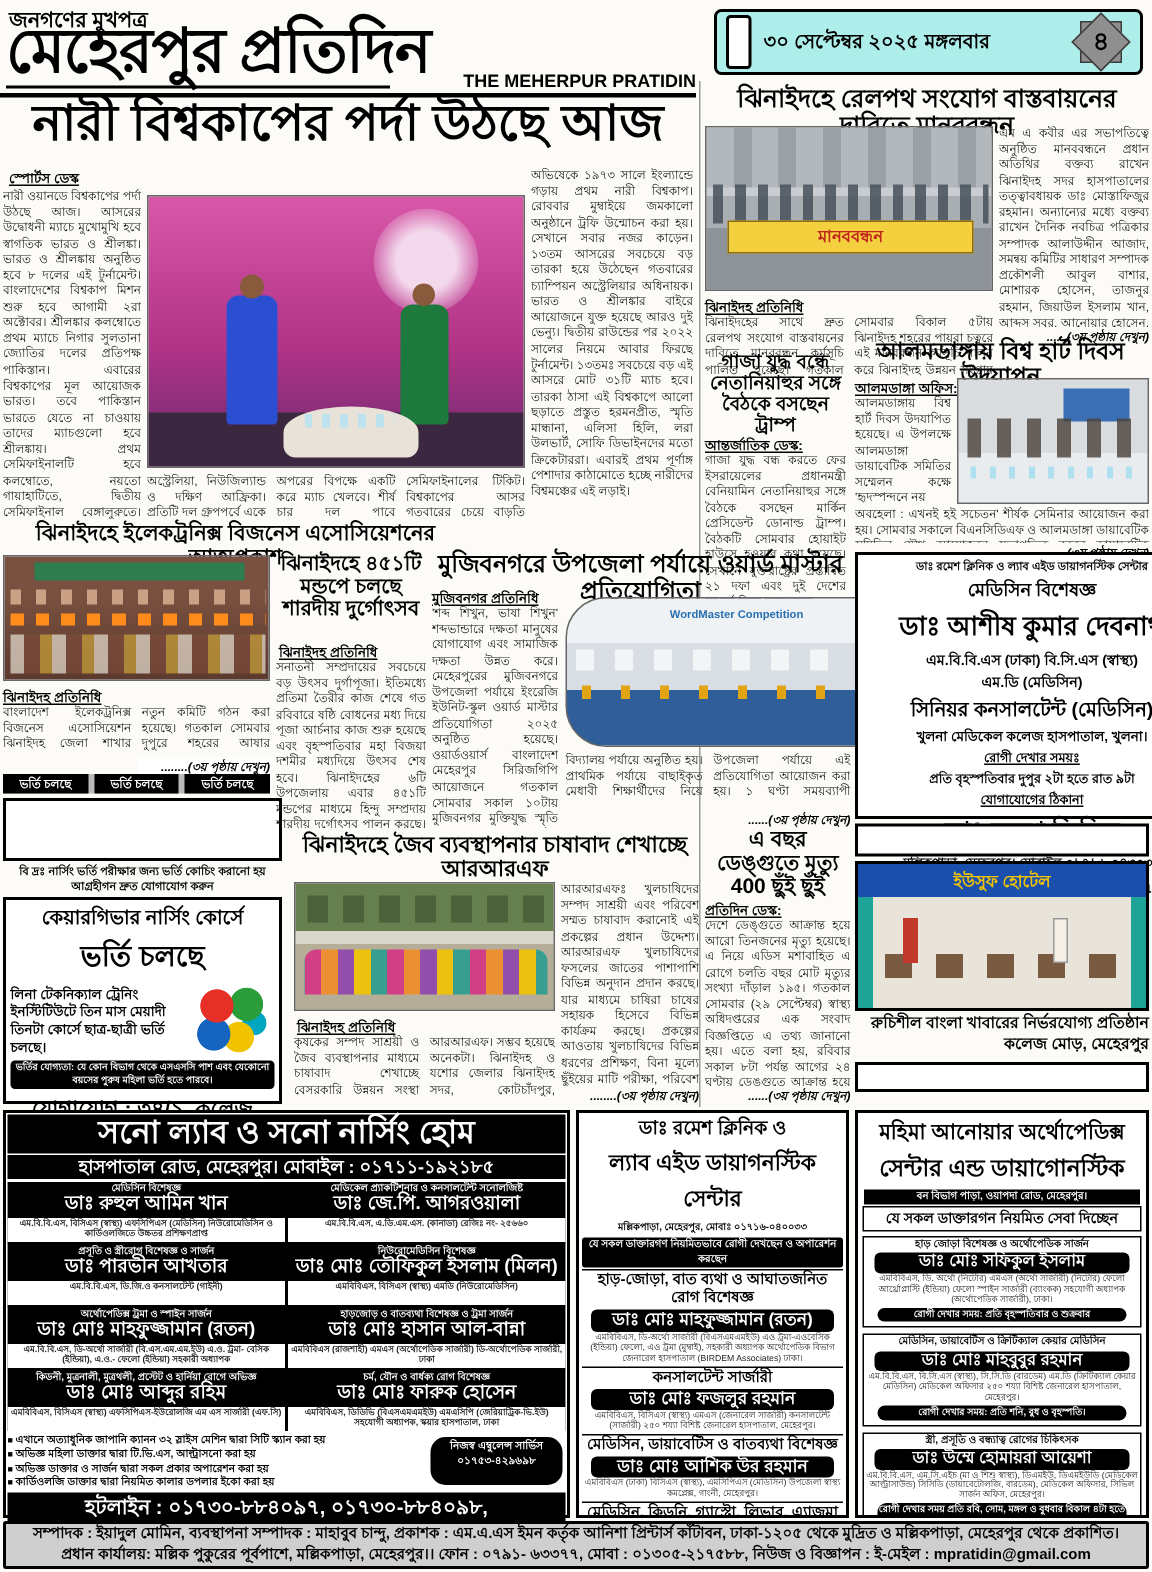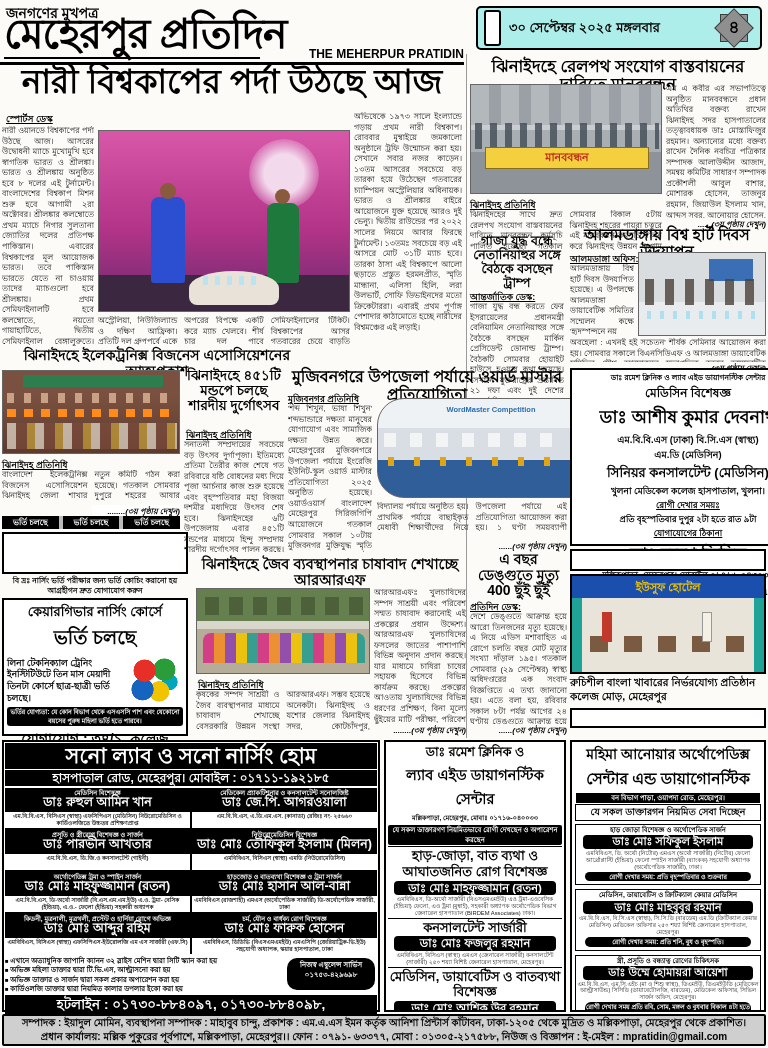--- a/index.html
+++ b/index.html
@@ -30,21 +30,21 @@
   .dcell{background:#fff;overflow:hidden;}
   .dtop{background:#000;color:#fff;text-align:center;padding:1px 1px 2px;}
   .dspec{font-size:6.5px;font-weight:bold;line-height:1.15;}
   .dname{font-size:12.5px;font-weight:bold;line-height:1.1;}
   .dcred{font-size:5.8px;line-height:1.2;text-align:center;font-weight:bold;color:#222;padding:1px 2px;}
   .bullet{font-size:7px;font-weight:bold;line-height:1.35;}
   .bullet::before{content:"■ ";font-size:6px;}
   
   .pill{background:#000;color:#fff;font-weight:bold;text-align:center;border-radius:4px;
         font-size:11.5px;line-height:1.25;margin:1px 6px;}
-  .spec7{font-size:13px;font-weight:bold;text-align:center;line-height:1.2;}
+  .spec7{font-size:10px;font-weight:bold;text-align:center;line-height:1.2;}
   .cred6{font-size:5.8px;line-height:1.2;text-align:center;color:#222;}
   .sched{background:#000;color:#fff;font-size:6.3px;font-weight:bold;text-align:center;
          border-radius:6px;margin:1px 8px;line-height:1.5;}
   .mdoc{border:1.5px solid #000;margin:2px 3px;padding:1px 1px 2px;background:#fff;}
   
   .nlogo{width:52px;height:52px;background:
      radial-gradient(circle at 30% 30%, #e63027 0 21%, transparent 22%),
      radial-gradient(circle at 68% 28%, #2a9d3a 0 21%, transparent 22%),
      radial-gradient(circle at 26% 66%, #1565c0 0 21%, transparent 22%),
      radial-gradient(circle at 58% 70%, #f2c400 0 21%, transparent 22%),
@@ -202,21 +202,21 @@
   <div class="abs photo" style="left:570px;top:574px;width:196px;height:100px;background:#e8e4da;border:2px solid #000;">
     <div style="height:22px;background:#1a4fae;display:flex;align-items:flex-end;justify-content:center;">
       <span style="color:#f2c400;font-weight:bold;font-size:11px;">ইউসুফ হোটেল</span>
     </div>
     <div class="abs" style="left:0;top:22px;width:10px;height:78px;background:#1fa396;"></div>
     <div class="abs" style="right:0;top:22px;width:10px;height:78px;background:#1fa396;"></div>
     <div class="abs" style="left:18px;top:60px;width:160px;height:16px;background:repeating-linear-gradient(90deg,#7a5a40 0 18px,transparent 18px 34px);"></div>
     <div class="abs" style="left:30px;top:36px;width:10px;height:30px;background:#c0392b;"></div>
     <div class="abs" style="left:130px;top:36px;width:10px;height:30px;background:#f5f0e6;border:1px solid #999;"></div>
   </div>
-  <div class="abs" style="left:570px;top:676px;width:196px;text-align:left;font-size:10.5px;font-weight:bold;line-height:1.3;">
+  <div class="abs" style="left:570px;top:676px;width:196px;text-align:right;font-size:10.5px;font-weight:bold;line-height:1.3;">
     <div>রুচিশীল বাংলা খাবারের নির্ভরযোগ্য প্রতিষ্ঠান</div>
     <div>কলেজ মোড়, মেহেরপুর</div>
   </div>
   <div class="abs inv box" style="left:570px;top:708px;width:196px;height:20px;font-size:12px;line-height:16px;">যোগাযোগ: ০১৯২৯-৫১০১৪২</div>
 
   <div class="abs box" style="left:2px;top:740px;width:378px;height:272px;padding:1px;">
     <div class="inv" style="font-size:21px;line-height:26px;">সনো ল্যাব ও সনো নার্সিং হোম</div>
     <div class="inv" style="font-size:12px;line-height:16px;margin-top:1px;">হাসপাতাল রোড, মেহেরপুর। মোবাইল : ০১৭১১-১৯২১৮৫</div>
     <div class="dgrid" style="margin-top:2px;grid-template-rows:repeat(4,40px);">
       <div class="dcell">

